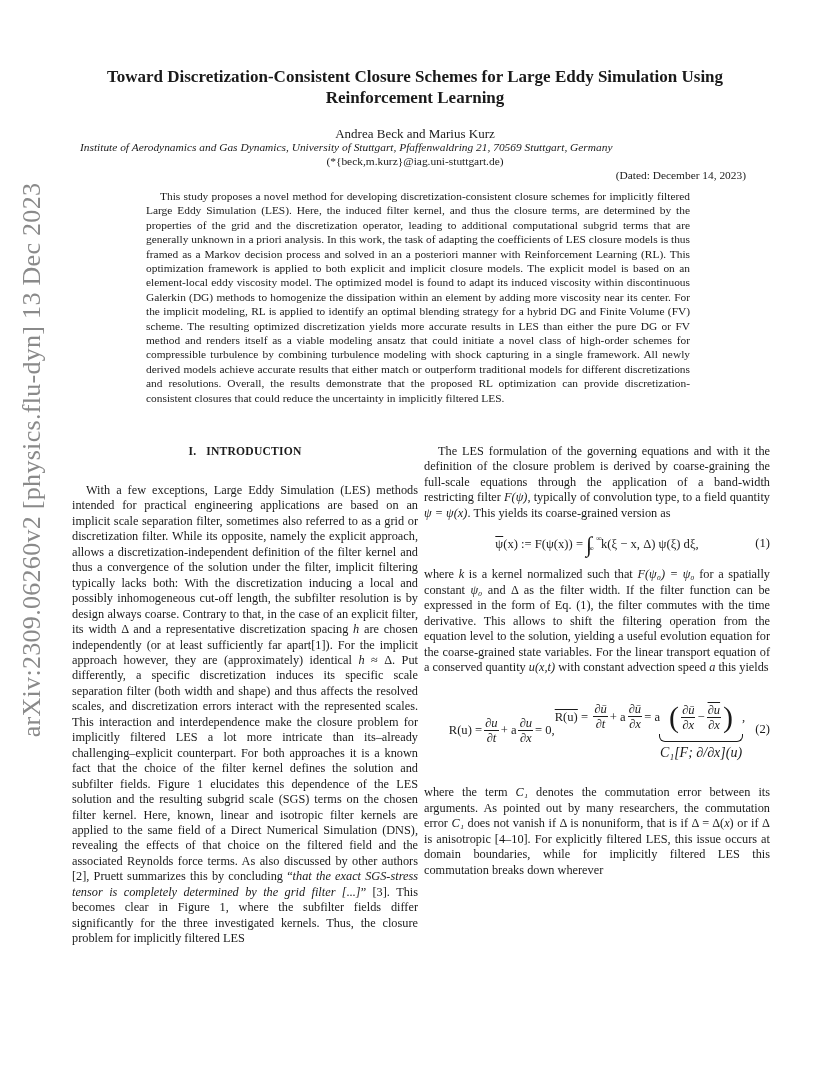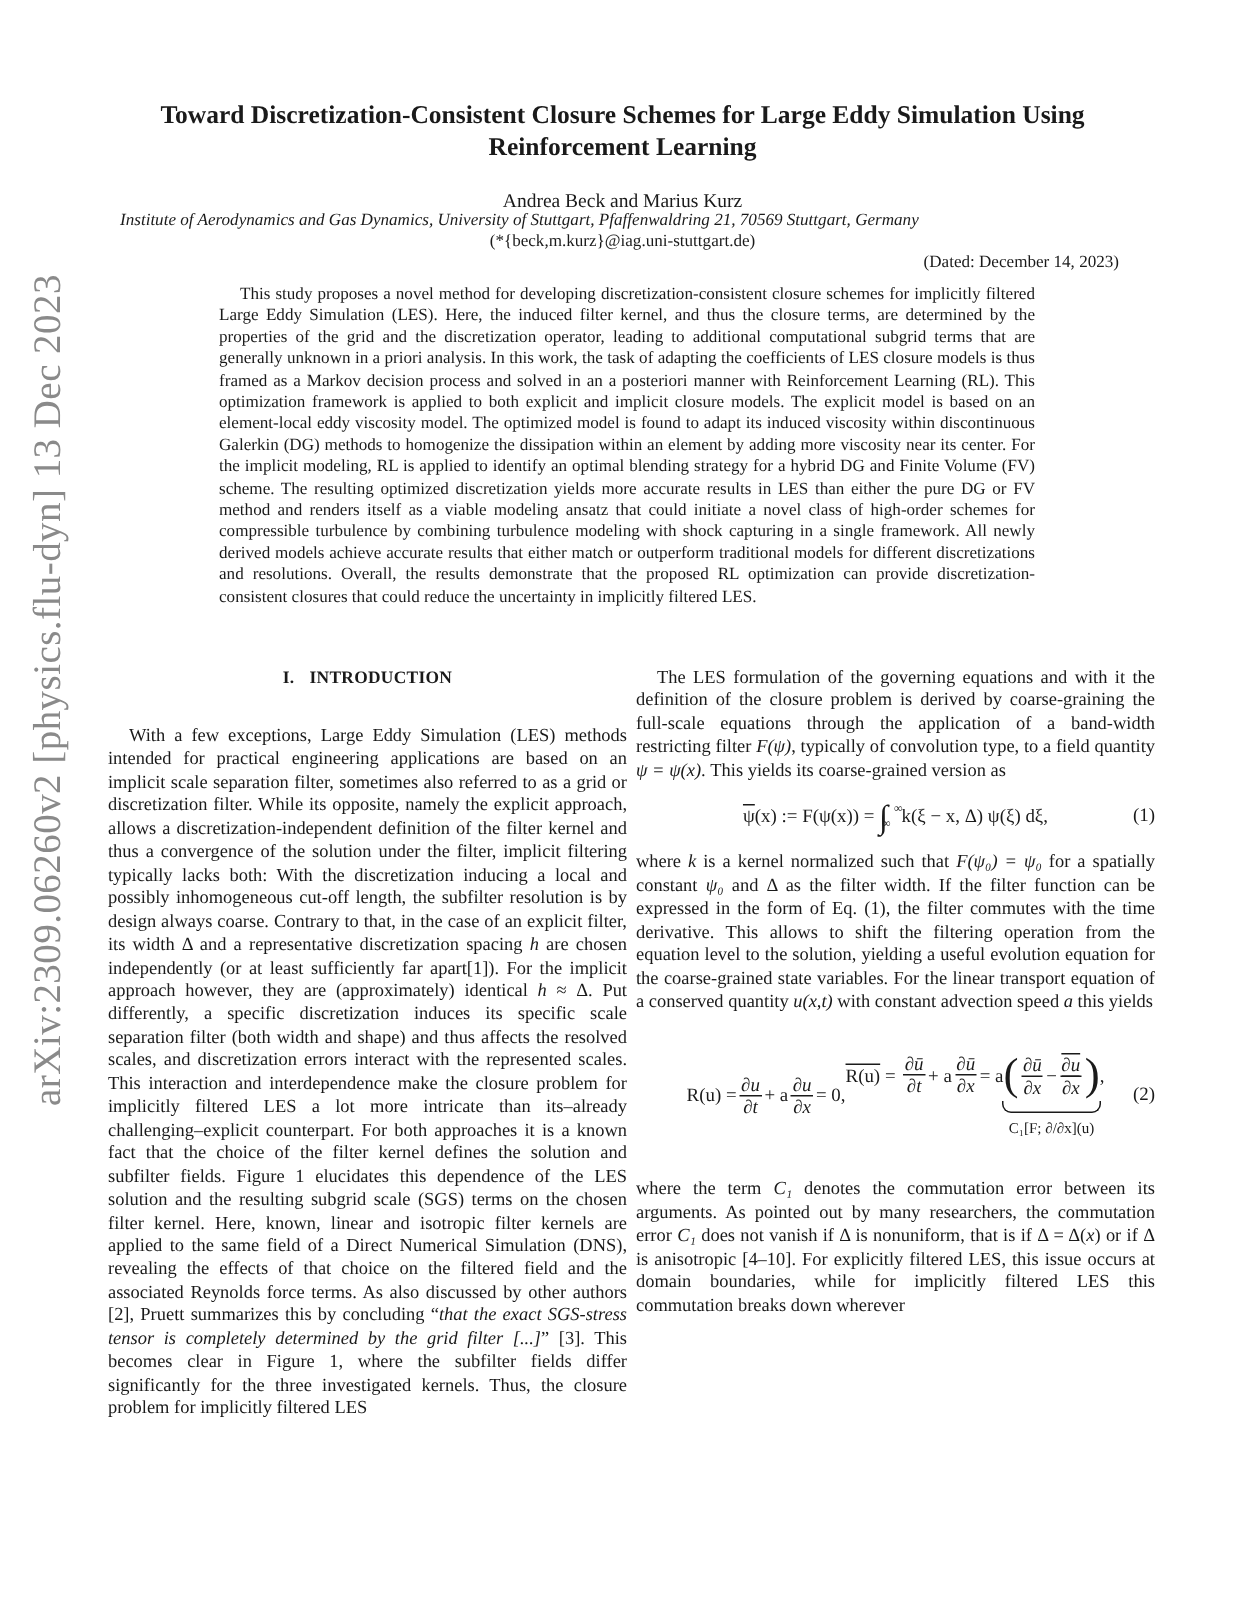--- a/index.html
+++ b/index.html
@@ -44,21 +44,21 @@
   .eq2 { height: 110px; }
   .ovl { text-decoration: overline; }
   .frac { display: inline-flex; flex-direction: column; align-items: center; vertical-align: middle; margin: 0 2px; font-style: italic; }
   .frac span:first-child { border-bottom: 1px solid #1a1a1a; padding: 0 1px; line-height: 14px; }
   .frac span:last-child { line-height: 14px; }
   .eqlines { display: flex; align-items: center; }
   .eqline { display: flex; align-items: center; height: 34px; white-space: nowrap; }
   .paren { font-size: 30px; font-weight: 100; line-height: 30px; }
   .brace-wrap { display: inline-flex; flex-direction: column; align-items: center; vertical-align: top; }
   .brace { width: 100%; height: 7px; border: 1px solid #1a1a1a; border-top: none; border-radius: 0 0 6px 6px; margin-top: 2px; }
-  .brace-label { font-size: 10px; margin-top: 3px; }
+  .brace-label { font-size: 14px; font-style: italic; margin-top: 3px; }
   .integral { font-size: 22px; font-style: normal; position: relative; margin: 0 3px; }
   .integral sup { position: absolute; top: -6px; left: 10px; font-size: 8px; }
   .integral sub { position: absolute; bottom: -4px; left: 2px; font-size: 8px; }
 </style>
 </head>
 <body>
 
 <div class="side-id">
   <span>arXiv:2309.06260v2  [physics.flu-dyn]  13 Dec 2023</span>
 </div>

